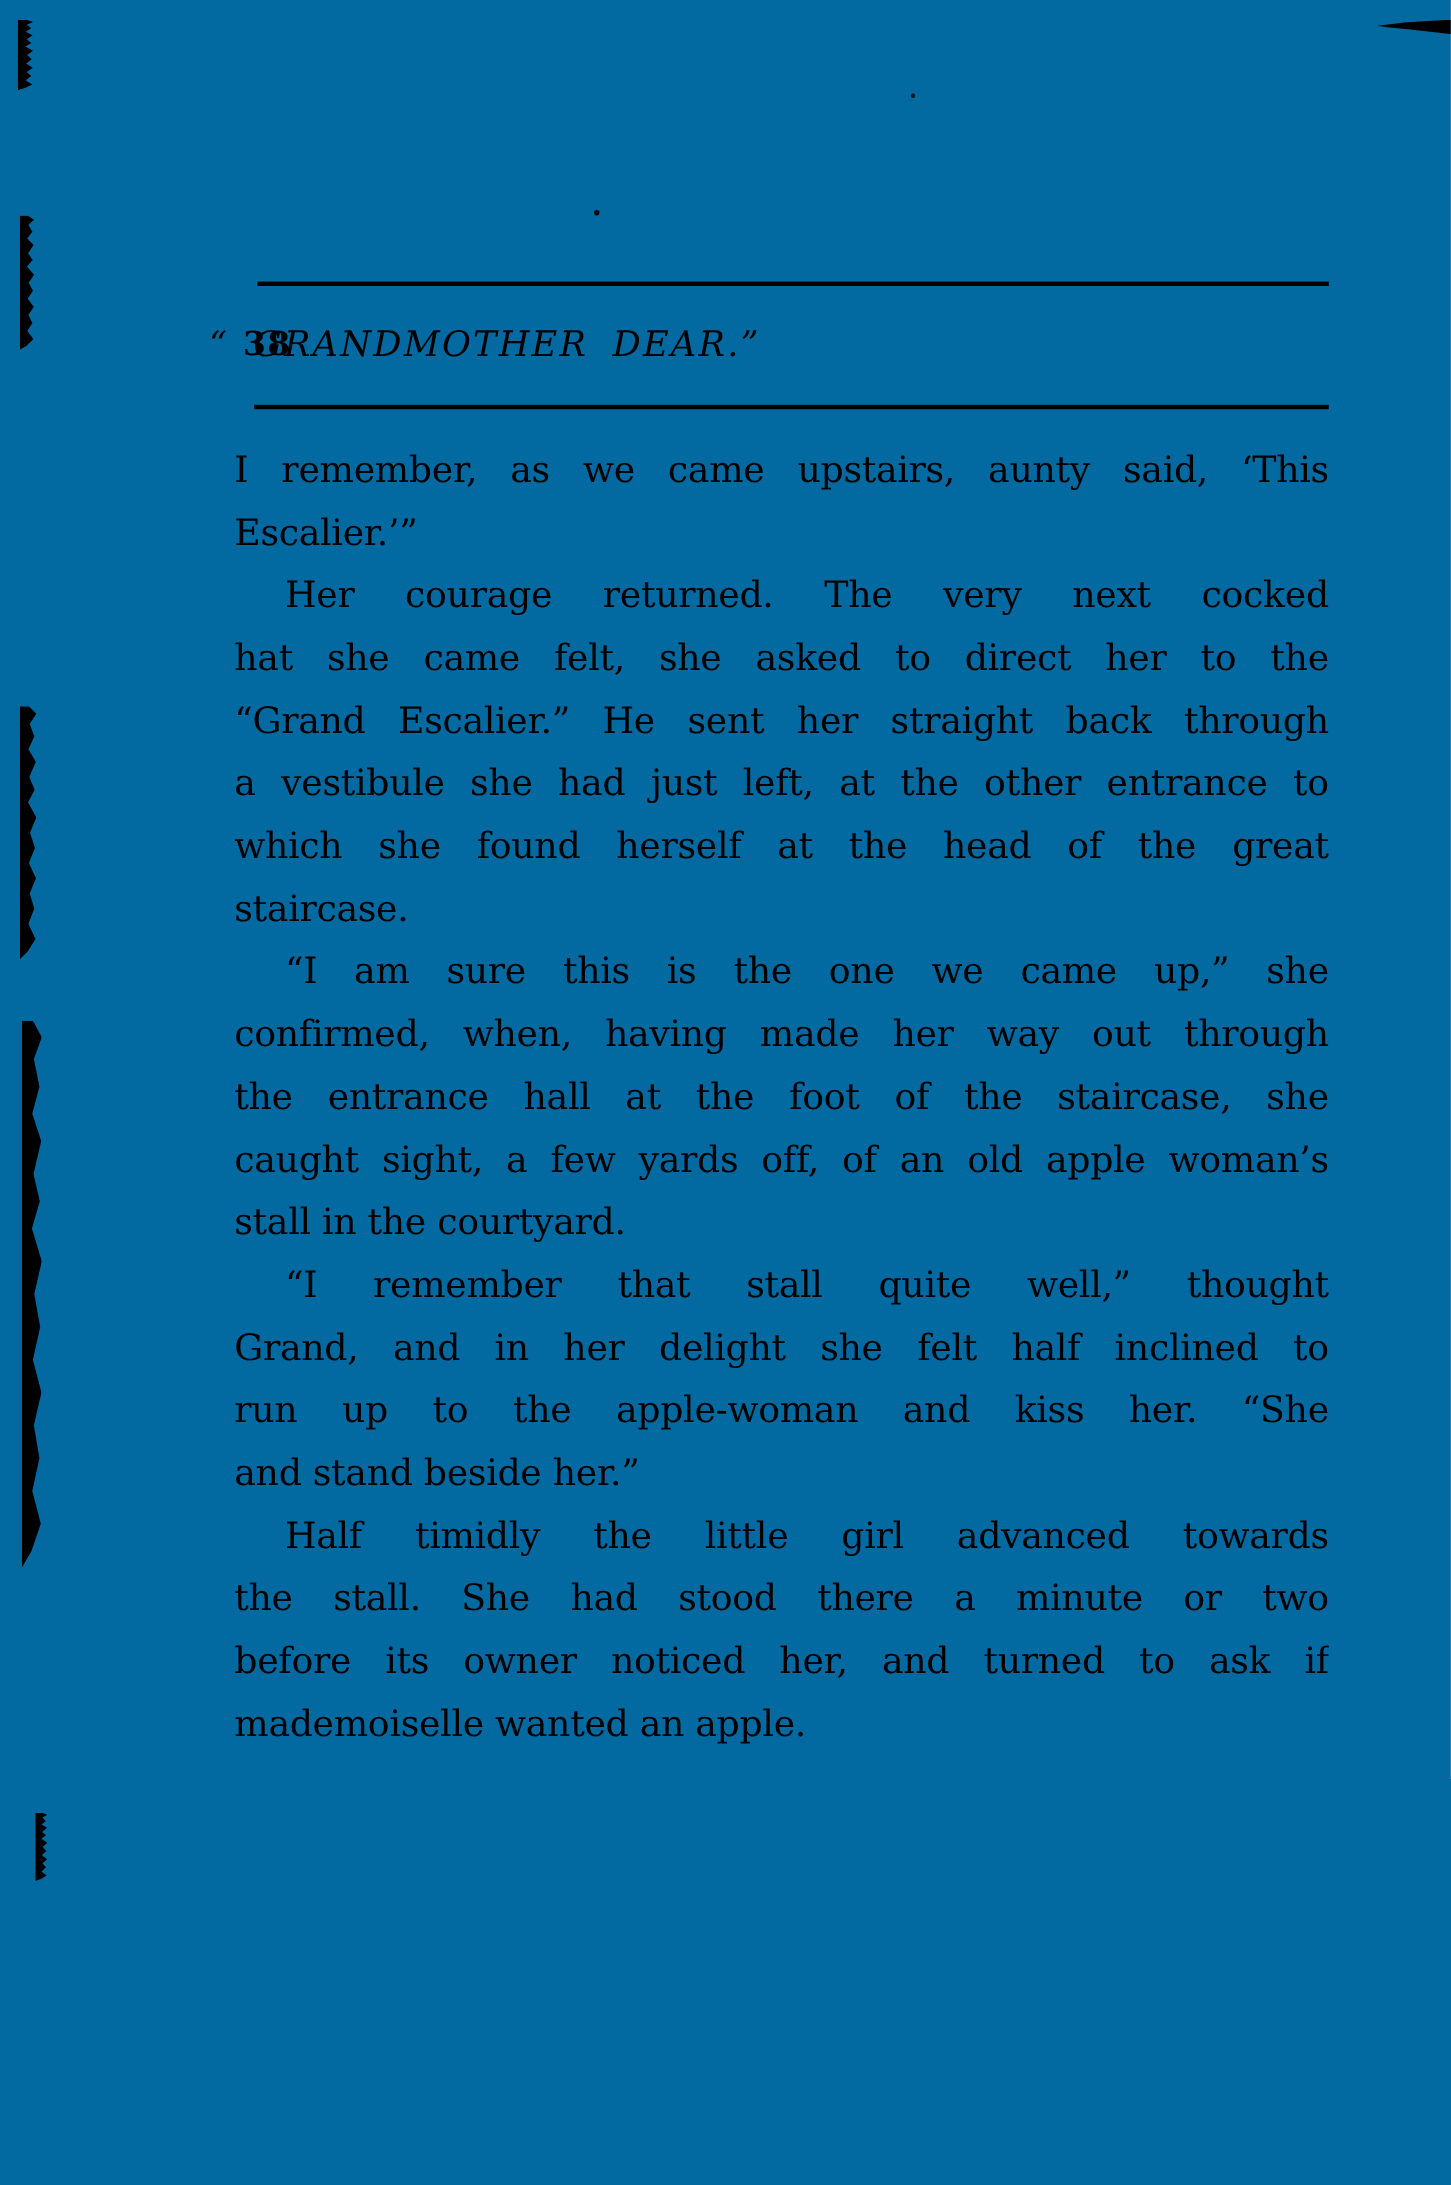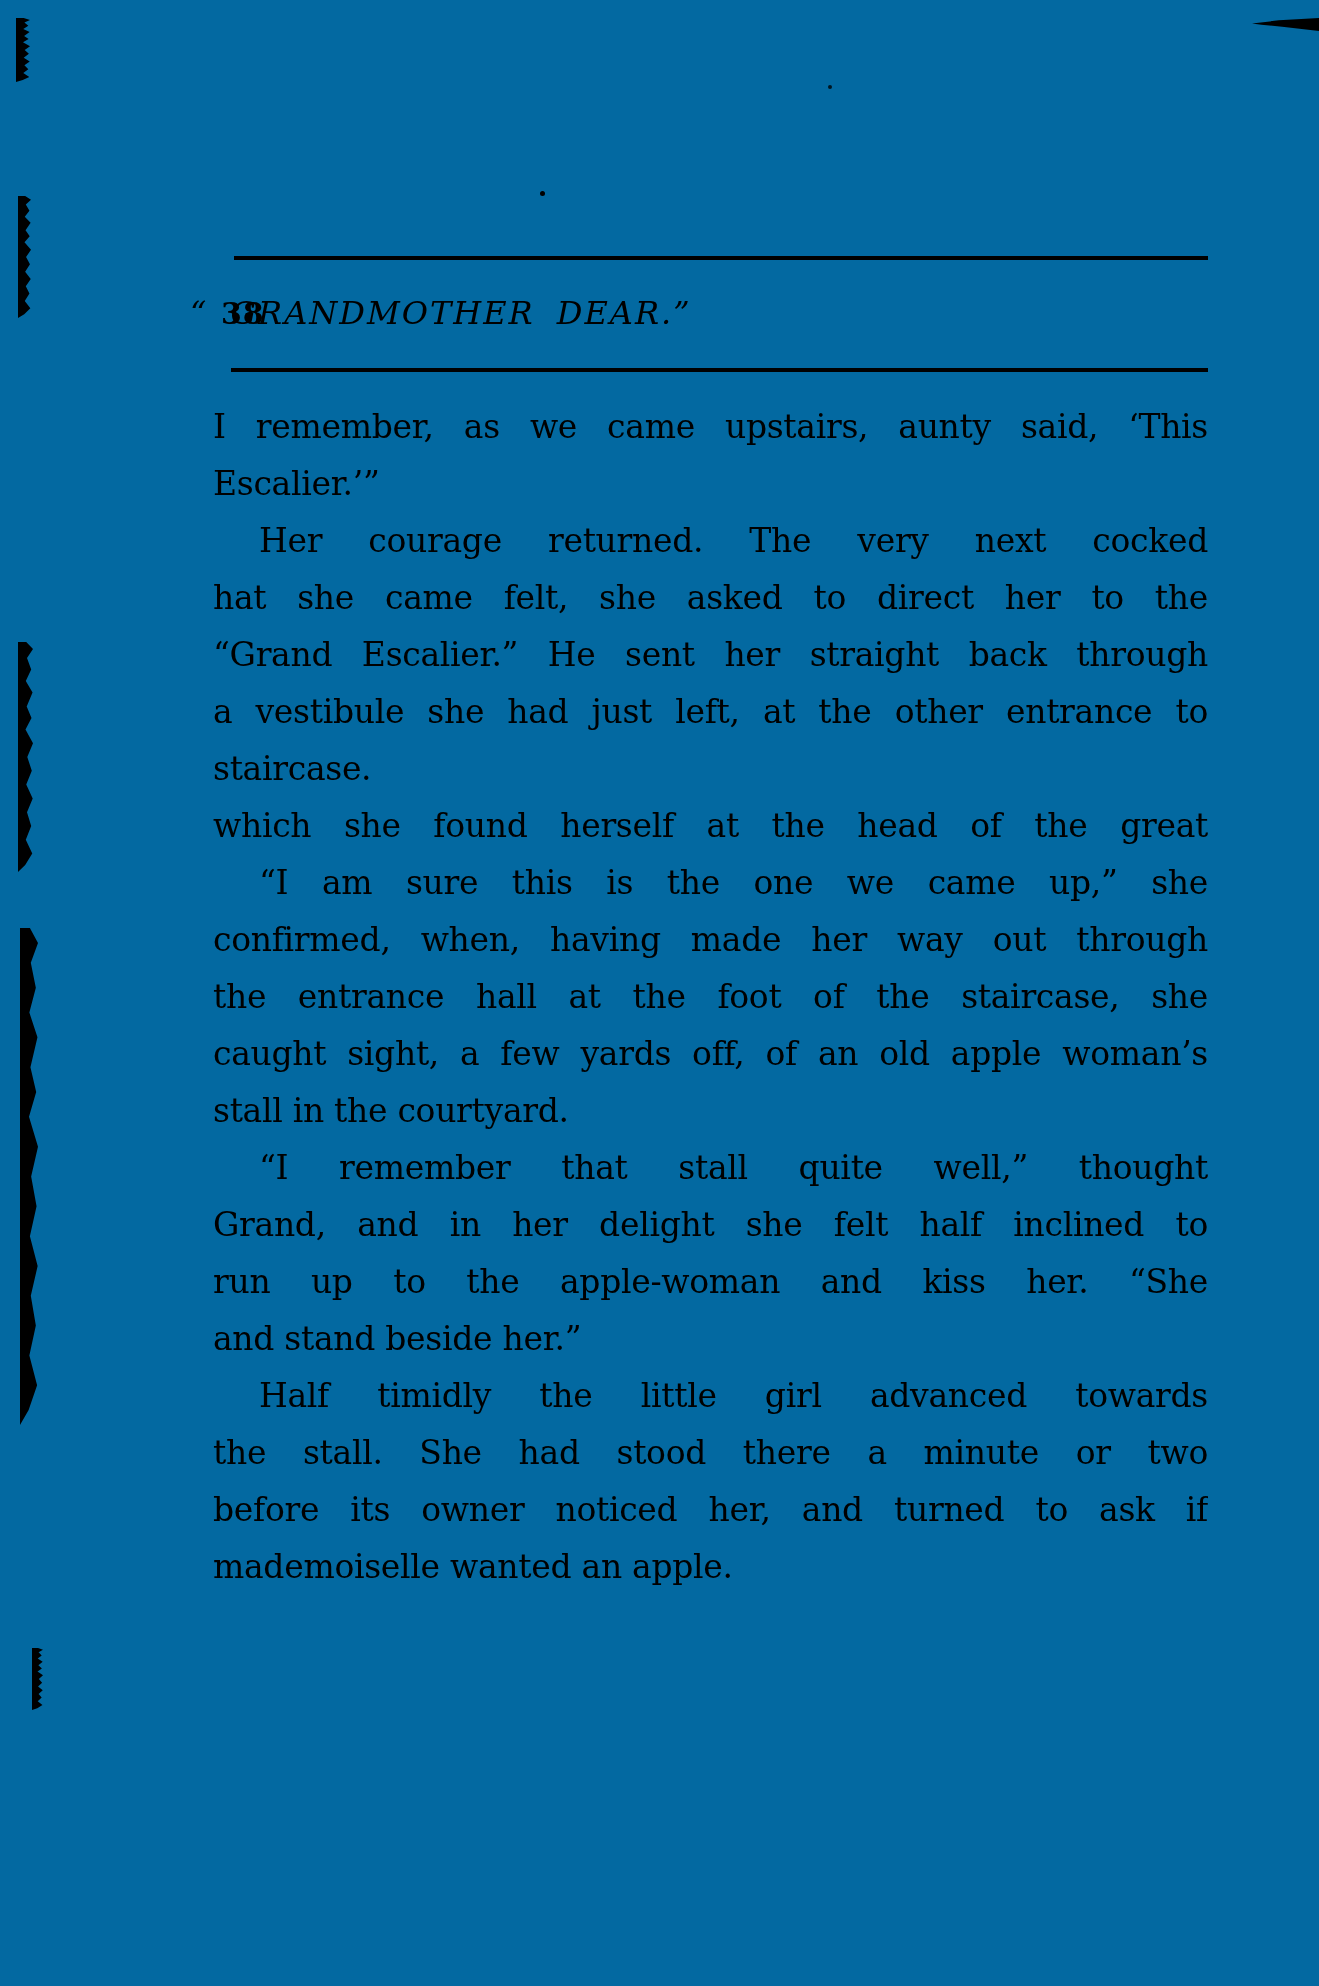--- a/index.html
+++ b/index.html
@@ -89,22 +89,22 @@
     <div>
       <div class="line">I remember, as we came upstairs, aunty said, ‘This</div>
       <div class="line end">Escalier.’”</div>
     </div>
 
     <div>
       <div class="line indent">Her courage returned.  The very next cocked</div>
       <div class="line">hat she came felt, she asked to direct her to the</div>
       <div class="line">“Grand Escalier.”  He sent her straight back through</div>
       <div class="line">a vestibule she had just left, at the other entrance to</div>
+      <div class="line">which she found herself at the head of the great</div>
       <div class="line end">staircase.</div>
-      <div class="line">which she found herself at the head of the great</div>
     </div>
 
     <div>
       <div class="line indent">“I am sure this is the one we came up,” she</div>
       <div class="line">confirmed, when, having made her way out through</div>
       <div class="line">the entrance hall at the foot of the staircase, she</div>
       <div class="line">caught sight, a few yards off, of an old apple woman’s</div>
       <div class="line end">stall in the courtyard.</div>
     </div>
 

